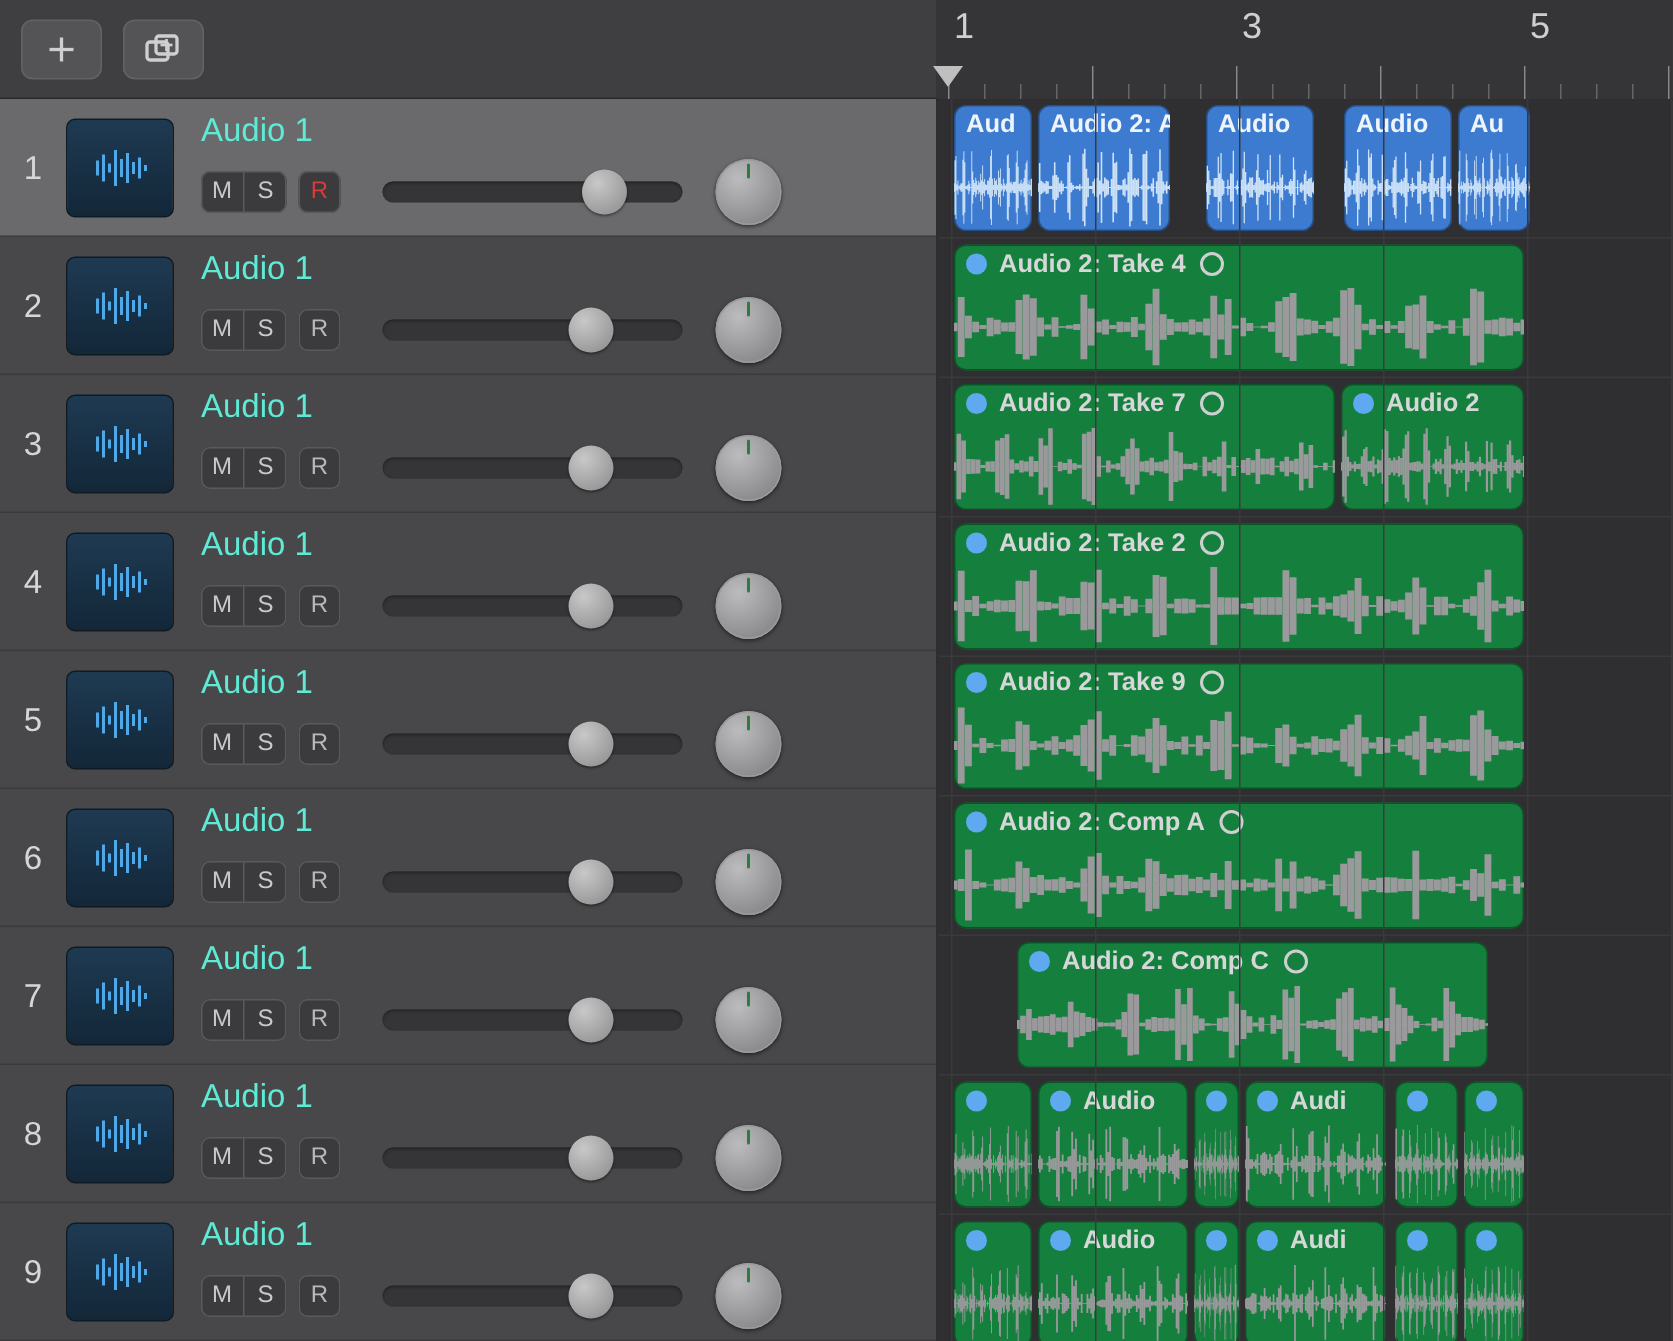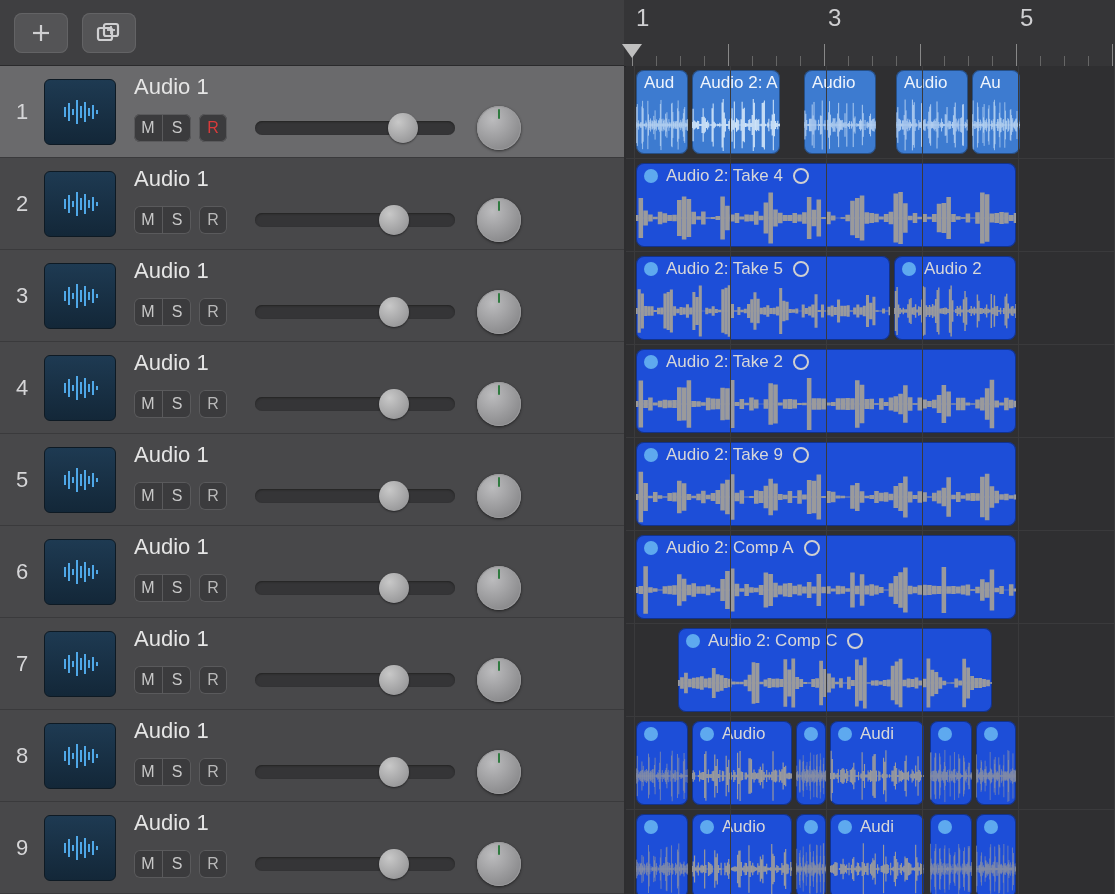--- a/index.html
+++ b/index.html
@@ -12,49 +12,49 @@
   
   .body{display:flex;flex:1;overflow:hidden;}
   
   .tracklist{width:624px;background:#48484a;display:flex;flex-direction:column;border-right:2px solid #2e2e30;}
   .track{height:92px;display:flex;align-items:center;border-bottom:1px solid #3a3a3c;padding-left:0;}
   .track.selected{background:#6a6a6c;}
   .tracknum{width:44px;text-align:center;font-size:22px;color:#d6d6d8;}
   .trackicon{width:70px;height:64px;background:linear-gradient(#1e3a52,#132738);border:1px solid #0e1a24;border-radius:6px;display:flex;align-items:center;justify-content:center;margin-right:18px;}
   .trackicon svg{stroke:#4fa8e8;fill:none;stroke-width:2;}
   .trackbody{flex:1;display:flex;flex-direction:column;justify-content:center;}
-  .trackname{font-size:22px;color:#e5e5e5;margin-bottom:6px;}
+  .trackname{font-size:22px;color:#5eead4;margin-bottom:6px;}
   .trackctrls{display:flex;align-items:center;}
   .msr{display:flex;background:#3b3b3d;border-radius:6px;box-shadow:inset 0 0 0 1px #5a5a5c;}
   .msr span{width:28px;height:28px;display:flex;align-items:center;justify-content:center;font-size:16px;color:#c8c8c8;border-right:1px solid #5a5a5c;}
   .msr span:last-child{border-right:none;}
   .rec{margin-left:8px;width:28px;height:28px;border-radius:6px;background:#3b3b3d;box-shadow:inset 0 0 0 1px #5a5a5c;display:flex;align-items:center;justify-content:center;font-size:16px;color:#b8b8b8;}
   .rec.armed{color:#d93b3b;}
   .slider{margin-left:28px;width:200px;height:14px;border-radius:7px;background:#353537;position:relative;box-shadow:inset 0 1px 2px #222;}
   .slider .thumb{position:absolute;top:-8px;width:30px;height:30px;border-radius:50%;background:radial-gradient(circle at 35% 30%,#c8c8c8,#8a8a8c);box-shadow:0 1px 2px rgba(0,0,0,.5);}
   .knob{margin-left:22px;margin-right:14px;width:44px;height:44px;border-radius:50%;background:radial-gradient(circle at 35% 30%,#bcbcbe,#7a7a7c);box-shadow:0 1px 3px rgba(0,0,0,.6),inset 0 0 0 1px #9a9a9c;position:relative;flex-shrink:0;}
   .knob::after{content:"";position:absolute;top:3px;left:50%;width:2px;height:10px;background:#2f7a3f;transform:translateX(-50%);border-radius:1px;}
   
-  .arrange{flex:1;background:#2f2f31;position:relative;overflow:hidden;} 
+  .arrange{flex:1;background:#2f2f31;position:relative;overflow:hidden;font-weight:bold;} 
   .rulerstrip{position:absolute;top:0;left:624px;right:0;height:66px;background:#353537;border-bottom:1px solid #262628;}
   .rulernum{position:absolute;top:4px;font-size:24px;color:#cfcfd1;}
   .tick{position:absolute;bottom:0;width:1px;background:#666;}
   .tick.major{height:22px;background:#888;}
   .tick.minor{height:10px;}
   .playhead{position:absolute;top:44px;width:0;height:0;}
   .playhead::before{content:"";position:absolute;left:-10px;top:0;border-left:10px solid transparent;border-right:10px solid transparent;border-top:14px solid #bfbfbf;}
   
   .vgrid{position:absolute;top:0;bottom:0;width:1px;background:#3a3a3c;}
   
   .lanes{position:absolute;top:0;left:0;right:0;}
   .lane{height:92px;border-bottom:1px solid #3a3a3c;position:relative;}
   
   .region{position:absolute;top:4px;bottom:4px;border-radius:8px;overflow:hidden;display:flex;flex-direction:column;box-shadow:inset 0 0 0 1px rgba(0,0,0,.35);}
   .region.blue{background:#3d7bd0;}
-  .region.grey{background:#1d4ed8;}
+  .region.grey{background:#15803d;}
   .rhead{height:26px;display:flex;align-items:center;padding:0 8px;font-size:17px;white-space:nowrap;overflow:hidden;}
   .rhead.light{color:#eef4fc;}
   .rhead.greyhead{color:#d7d7d9;}
   .dot{width:14px;height:14px;border-radius:50%;background:#5ea9ef;margin-right:8px;flex-shrink:0;}
   .ring{width:12px;height:12px;border-radius:50%;border:2px solid #cfcfd1;margin-left:10px;flex-shrink:0;}
   .wave{flex:1;position:relative;}
   .region.blue .wave{color:#cde2f7;}
   .region.grey .wave{color:#9a9a9c;}
   .wave svg{position:absolute;inset:0;width:100%;height:100%;}
 </style>
@@ -470,21 +470,21 @@
                   <path d="M0,44.988730028266424 L0,55.011269971733576 M1.2658227848101267,15.585585073840612 L1.2658227848101267,84.4144149261594 M2.5316455696202533,36.92833603915216 L2.5316455696202533,63.07166396084784 M3.79746835443038,43.86314300906991 L3.79746835443038,56.13685699093009 M5.063291139240507,47.8445534379429 L5.063291139240507,52.1554465620571 M6.329113924050633,39.40963150626497 L6.329113924050633,60.59036849373503 M7.59493670886076,41.676725795341994 L7.59493670886076,58.323274204658006 M8.860759493670885,44.73044231288621 L8.860759493670885,55.26955768711379 M10.126582278481013,44.54395267858354 L10.126582278481013,55.45604732141646 M11.39240506329114,19.042229845208226 L11.39240506329114,80.95777015479177 M12.658227848101266,12.757008414602375 L12.658227848101266,87.24299158539762 M13.924050632911392,17.040424222145425 L13.924050632911392,82.95957577785458 M15.18987341772152,39.022970479458095 L15.18987341772152,60.977029520541905 M16.455696202531644,47.064848252136656 L16.455696202531644,52.935151747863344 M17.72151898734177,38.90457366076511 L17.72151898734177,61.09542633923489 M18.9873417721519,49.16951647920977 L18.9873417721519,50.83048352079023 M20.253164556962027,48.06346607863133 L20.253164556962027,51.93653392136867 M21.518987341772153,46.674383556784306 L21.518987341772153,53.325616443215694 M22.78481012658228,12.881462912951342 L22.78481012658228,87.11853708704865 M24.050632911392405,28.747177973271896 L24.050632911392405,71.2528220267281 M25.31645569620253,43.82019678075807 L25.31645569620253,56.17980321924193 M26.582278481012654,41.314188260265716 L26.582278481012654,58.685811739734284 M27.848101265822784,47.5620902858498 L27.848101265822784,52.4379097141502 M29.11392405063291,44.05143427758079 L29.11392405063291,55.94856572241921 M30.37974683544304,44.45590330029647 L30.37974683544304,55.54409669970353 M31.645569620253166,38.3667680827746 L31.645569620253166,61.6332319172254 M32.91139240506329,46.27116719273439 L32.91139240506329,53.72883280726561 M34.177215189873415,23.35669428964923 L34.177215189873415,76.64330571035077 M35.44303797468354,5.960926134586764 L35.44303797468354,94.03907386541323 M36.708860759493675,35.285543999767654 L36.708860759493675,64.71445600023235 M37.9746835443038,40.74140122846765 L37.9746835443038,59.25859877153235 M39.24050632911392,44.73044685587773 L39.24050632911392,55.26955314412227 M40.50632911392405,44.620306737078494 L40.50632911392405,55.379693262921506 M41.77215189873418,41.49533007829233 L41.77215189873418,58.50466992170767 M43.037974683544306,44.01262585912488 L43.037974683544306,55.98737414087512 M44.303797468354425,40.202814311814876 L44.303797468354425,59.797185688185124 M45.56962025316456,14.000462241936688 L45.56962025316456,85.99953775806331 M46.835443037974684,35.768900229953644 L46.835443037974684,64.23109977004636 M48.10126582278481,17.906164830972514 L48.10126582278481,82.09383516902749 M49.36708860759494,48.17369424652946 L49.36708860759494,51.82630575347054 M50.63291139240506,39.279201420619714 L50.63291139240506,60.720798579380286 M51.89873417721519,45.538276355498596 L51.89873417721519,54.461723644501404 M53.16455696202531,49.8107068649543 L53.16455696202531,50.1892931350457 M54.43037974683544,48.5502792869463 L54.43037974683544,51.4497207130537 M55.69620253164557,44.54397570646553 L55.69620253164557,55.45602429353447 M56.9620253164557,20.33232855393194 L56.9620253164557,79.66767144606806 M58.22784810126582,15.44600593412575 L58.22784810126582,84.55399406587425 M59.49367088607595,11.0217348514226 L59.49367088607595,88.9782651485774 M60.75949367088608,40.18929435787224 L60.75949367088608,59.81070564212776 M62.0253164556962,41.47027275872895 L62.0253164556962,58.52972724127105 M63.29113924050633,42.87425595748902 L63.29113924050633,57.12574404251098 M64.55696202531645,47.61987751797767 L64.55696202531645,52.38012248202233 M65.82278481012658,43.281444650740106 L65.82278481012658,56.718555349259894 M67.08860759493672,39.2402449889296 L67.08860759493672,60.7597550110704 M68.35443037974683,7.658429798976719 L68.35443037974683,92.34157020102327 M69.62025316455697,5.229631401705383 L69.62025316455697,94.77036859829462 M70.88607594936708,24.414968462388483 L70.88607594936708,75.58503153761151 M72.15189873417721,46.2124842089659 L72.15189873417721,53.7875157910341 M73.41772151898735,41.22210008987324 L73.41772151898735,58.77789991012676 M74.68354430379746,47.83621049944135 L74.68354430379746,52.16378950055865 M75.9493670886076,43.18986411075567 L75.9493670886076,56.81013588924433 M77.21518987341773,48.04610947056027 L77.21518987341773,51.95389052943973 M78.48101265822784,42.96187170639721 L78.48101265822784,57.03812829360279 M79.74683544303798,25.59256472652432 L79.74683544303798,74.40743527347568 M81.0126582278481,24.235358694212216 L81.0126582278481,75.76464130578779 M82.27848101265823,13.673573624656335 L82.27848101265823,86.32642637534366 M83.54430379746836,43.02557287971749 L83.54430379746836,56.97442712028251 M84.81012658227847,46.80338941179374 L84.81012658227847,53.19661058820626 M86.07594936708861,48.56584401734445 L86.07594936708861,51.43415598265555 M87.34177215189874,42.14039950824361 L87.34177215189874,57.85960049175639 M88.60759493670885,49.69453505039892 L88.60759493670885,50.30546494960108 M89.87341772151899,40.050592054636496 L89.87341772151899,59.949407945363504 M91.13924050632912,6.002207585145818 L91.13924050632912,93.99779241485419 M92.40506329113924,9.102883545729746 L92.40506329113924,90.89711645427025 M93.67088607594937,42.16375307979237 L93.67088607594937,57.83624692020763 M94.9367088607595,41.35940362110706 L94.9367088607595,58.64059637889294 M96.20253164556962,39.49665994639353 L96.20253164556962,60.50334005360647 M97.46835443037975,40.3637190360407 L97.46835443037975,59.6362809639593 M98.73417721518987,45.02583873599108 L98.73417721518987,54.97416126400892 M100,41.27163580212353 L100,58.72836419787647 " stroke="currentColor" stroke-width="1.2" fill="none"></path>
                   <line x1="0" y1="50" x2="100" y2="50" stroke="currentColor" stroke-width="0.6"></line>
                 </svg>
               </div>
             </div>
           </div>
           <div class="lane">
             <div class="region grey" style="left: 10px; width: 254px;">
               <div class="rhead greyhead">
                 <span class="dot"></span>
-                <span>Audio 2: Take 5</span>
+                <span>Audio 2: Take 7</span>
                 <span class="ring"></span>
               </div>
               <div class="wave">
                 <svg viewBox="0 0 100 100" preserveAspectRatio="none">
                   <path d="M0,44.97902533038474 L0,55.02097466961526 M1.2658227848101267,12.478727776314471 L1.2658227848101267,87.52127222368553 M2.5316455696202533,19.97773651731095 L2.5316455696202533,80.02226348268906 M3.79746835443038,41.245293933546776 L3.79746835443038,58.754706066453224 M5.063291139240507,41.655141120615944 L5.063291139240507,58.344858879384056 M6.329113924050633,41.95681419221536 L6.329113924050633,58.04318580778464 M7.59493670886076,48.176128563553156 L7.59493670886076,51.823871436446844 M8.860759493670885,44.19276763787156 L8.860759493670885,55.80723236212844 M10.126582278481013,43.84568970736381 L10.126582278481013,56.15431029263619 M11.39240506329114,20.02303887858197 L11.39240506329114,79.97696112141803 M12.658227848101266,17.214432327176645 L12.658227848101266,82.78556767282336 M13.924050632911392,12.964122857881769 L13.924050632911392,87.03587714211824 M15.18987341772152,41.90386172565812 L15.18987341772152,58.09613827434188 M16.455696202531644,46.204023135921 L16.455696202531644,53.795976864079 M17.72151898734177,43.01684542420173 L17.72151898734177,56.98315457579827 M18.9873417721519,44.1210445585293 L18.9873417721519,55.8789554414707 M20.253164556962027,38.3958952018972 L20.253164556962027,61.6041047981028 M21.518987341772153,43.81065828623746 L21.518987341772153,56.18934171376254 M22.78481012658228,17.446055976881674 L22.78481012658228,82.55394402311833 M24.050632911392405,25.862803450256028 L24.050632911392405,74.13719654974398 M25.31645569620253,6.1375884530775195 L25.31645569620253,93.86241154692249 M26.582278481012654,49.834739262161186 L26.582278481012654,50.165260737838814 M27.848101265822784,44.46277914310935 L27.848101265822784,55.53722085689065 M29.11392405063291,45.92905823883091 L29.11392405063291,54.07094176116909 M30.37974683544304,41.68182003110732 L30.37974683544304,58.31817996889268 M31.645569620253166,46.349262820719396 L31.645569620253166,53.650737179280604 M32.91139240506329,48.06022783092234 L32.91139240506329,51.93977216907766 M34.177215189873415,12.497181039069396 L34.177215189873415,87.5028189609306 M35.44303797468354,10.121723639369819 L35.44303797468354,89.87827636063018 M36.708860759493675,5.809206888456458 L36.708860759493675,94.19079311154354 M37.9746835443038,38.1020522863148 L37.9746835443038,61.8979477136852 M39.24050632911392,49.19277609288356 L39.24050632911392,50.80722390711644 M40.50632911392405,42.9877930940072 L40.50632911392405,57.0122069059928 M41.77215189873418,47.83853097904405 L41.77215189873418,52.16146902095595 M43.037974683544306,46.1901647933713 L43.037974683544306,53.8098352066287 M44.303797468354425,38.09968219143324 L44.303797468354425,61.90031780856676 M45.56962025316456,29.528638061382175 L45.56962025316456,70.47136193861783 M46.835443037974684,17.819897650191514 L46.835443037974684,82.1801023498085 M48.10126582278481,29.019806768754407 L48.10126582278481,70.9801932312456 M49.36708860759494,44.26770873659649 L49.36708860759494,55.73229126340351 M50.63291139240506,43.380735977264465 L50.63291139240506,56.619264022735535 M51.89873417721519,40.029569883844616 L51.89873417721519,59.970430116155384 M53.16455696202531,44.981037776442726 L53.16455696202531,55.018962223557274 M54.43037974683544,44.30190867292784 L54.43037974683544,55.69809132707216 M55.69620253164557,42.17906589814418 L55.69620253164557,57.82093410185582 M56.9620253164557,10.20183369759556 L56.9620253164557,89.79816630240444 M58.22784810126582,32.21895548851181 L58.22784810126582,67.78104451148819 M59.49367088607595,33.98489541792539 L59.49367088607595,66.01510458207461 M60.75949367088608,46.741186721595554 L60.75949367088608,53.258813278404446 M62.0253164556962,47.125229856523326 L62.0253164556962,52.874770143476674 M63.29113924050633,45.738198587549014 L63.29113924050633,54.261801412450986 M64.55696202531645,49.90366093623622 L64.55696202531645,50.09633906376378 M65.82278481012658,38.82935532221075 L65.82278481012658,61.17064467778925 M67.08860759493672,44.97490039606341 L67.08860759493672,55.02509960393659 M68.35443037974683,42.16985545920667 L68.35443037974683,57.83014454079333 M69.62025316455697,38.76070288650725 L69.62025316455697,61.23929711349275 M70.88607594936708,21.13341352722301 L70.88607594936708,78.86658647277699 M72.15189873417721,48.28434561113098 L72.15189873417721,51.71565438886902 M73.41772151898735,38.996686278375186 L73.41772151898735,61.003313721624814 M74.68354430379746,49.306280651738064 L74.68354430379746,50.693719348261936 M75.9493670886076,42.65891376168416 L75.9493670886076,57.34108623831584 M77.21518987341773,40.36359262576494 L77.21518987341773,59.63640737423506 M78.48101265822784,42.90126123135037 L78.48101265822784,57.09873876864963 M79.74683544303798,29.991717685475813 L79.74683544303798,70.0082823145242 M81.0126582278481,40.79913979200606 L81.0126582278481,59.20086020799394 M82.27848101265823,41.142484245888184 L82.27848101265823,58.857515754111816 M83.54430379746836,40.019816192807546 L83.54430379746836,59.980183807192454 M84.81012658227847,49.0507525163939 L84.81012658227847,50.9492474836061 M86.07594936708861,43.99754303227996 L86.07594936708861,56.00245696772004 M87.34177215189874,38.70574352923117 L87.34177215189874,61.29425647076883 M88.60759493670885,43.43149578824243 L88.60759493670885,56.56850421175757 M89.87341772151899,41.14971299057348 L89.87341772151899,58.85028700942652 M91.13924050632912,22.42077522791027 L91.13924050632912,77.57922477208973 M92.40506329113924,35.96925548788591 L92.40506329113924,64.0307445121141 M93.67088607594937,25.276984898502466 L93.67088607594937,74.72301510149754 M94.9367088607595,48.58555673928259 L94.9367088607595,51.41444326071741 M96.20253164556962,49.452117122454624 L96.20253164556962,50.547882877545376 M97.46835443037975,45.73247709485352 L97.46835443037975,54.26752290514648 M98.73417721518987,49.74253320309452 L98.73417721518987,50.25746679690548 M100,42.75554440950767 L100,57.24445559049233 " stroke="currentColor" stroke-width="1.2" fill="none"></path>
                   <line x1="0" y1="50" x2="100" y2="50" stroke="currentColor" stroke-width="0.6"></line>
                 </svg>
               </div>
             </div>
             <div class="region grey" style="left: 268px; width: 122px;">

